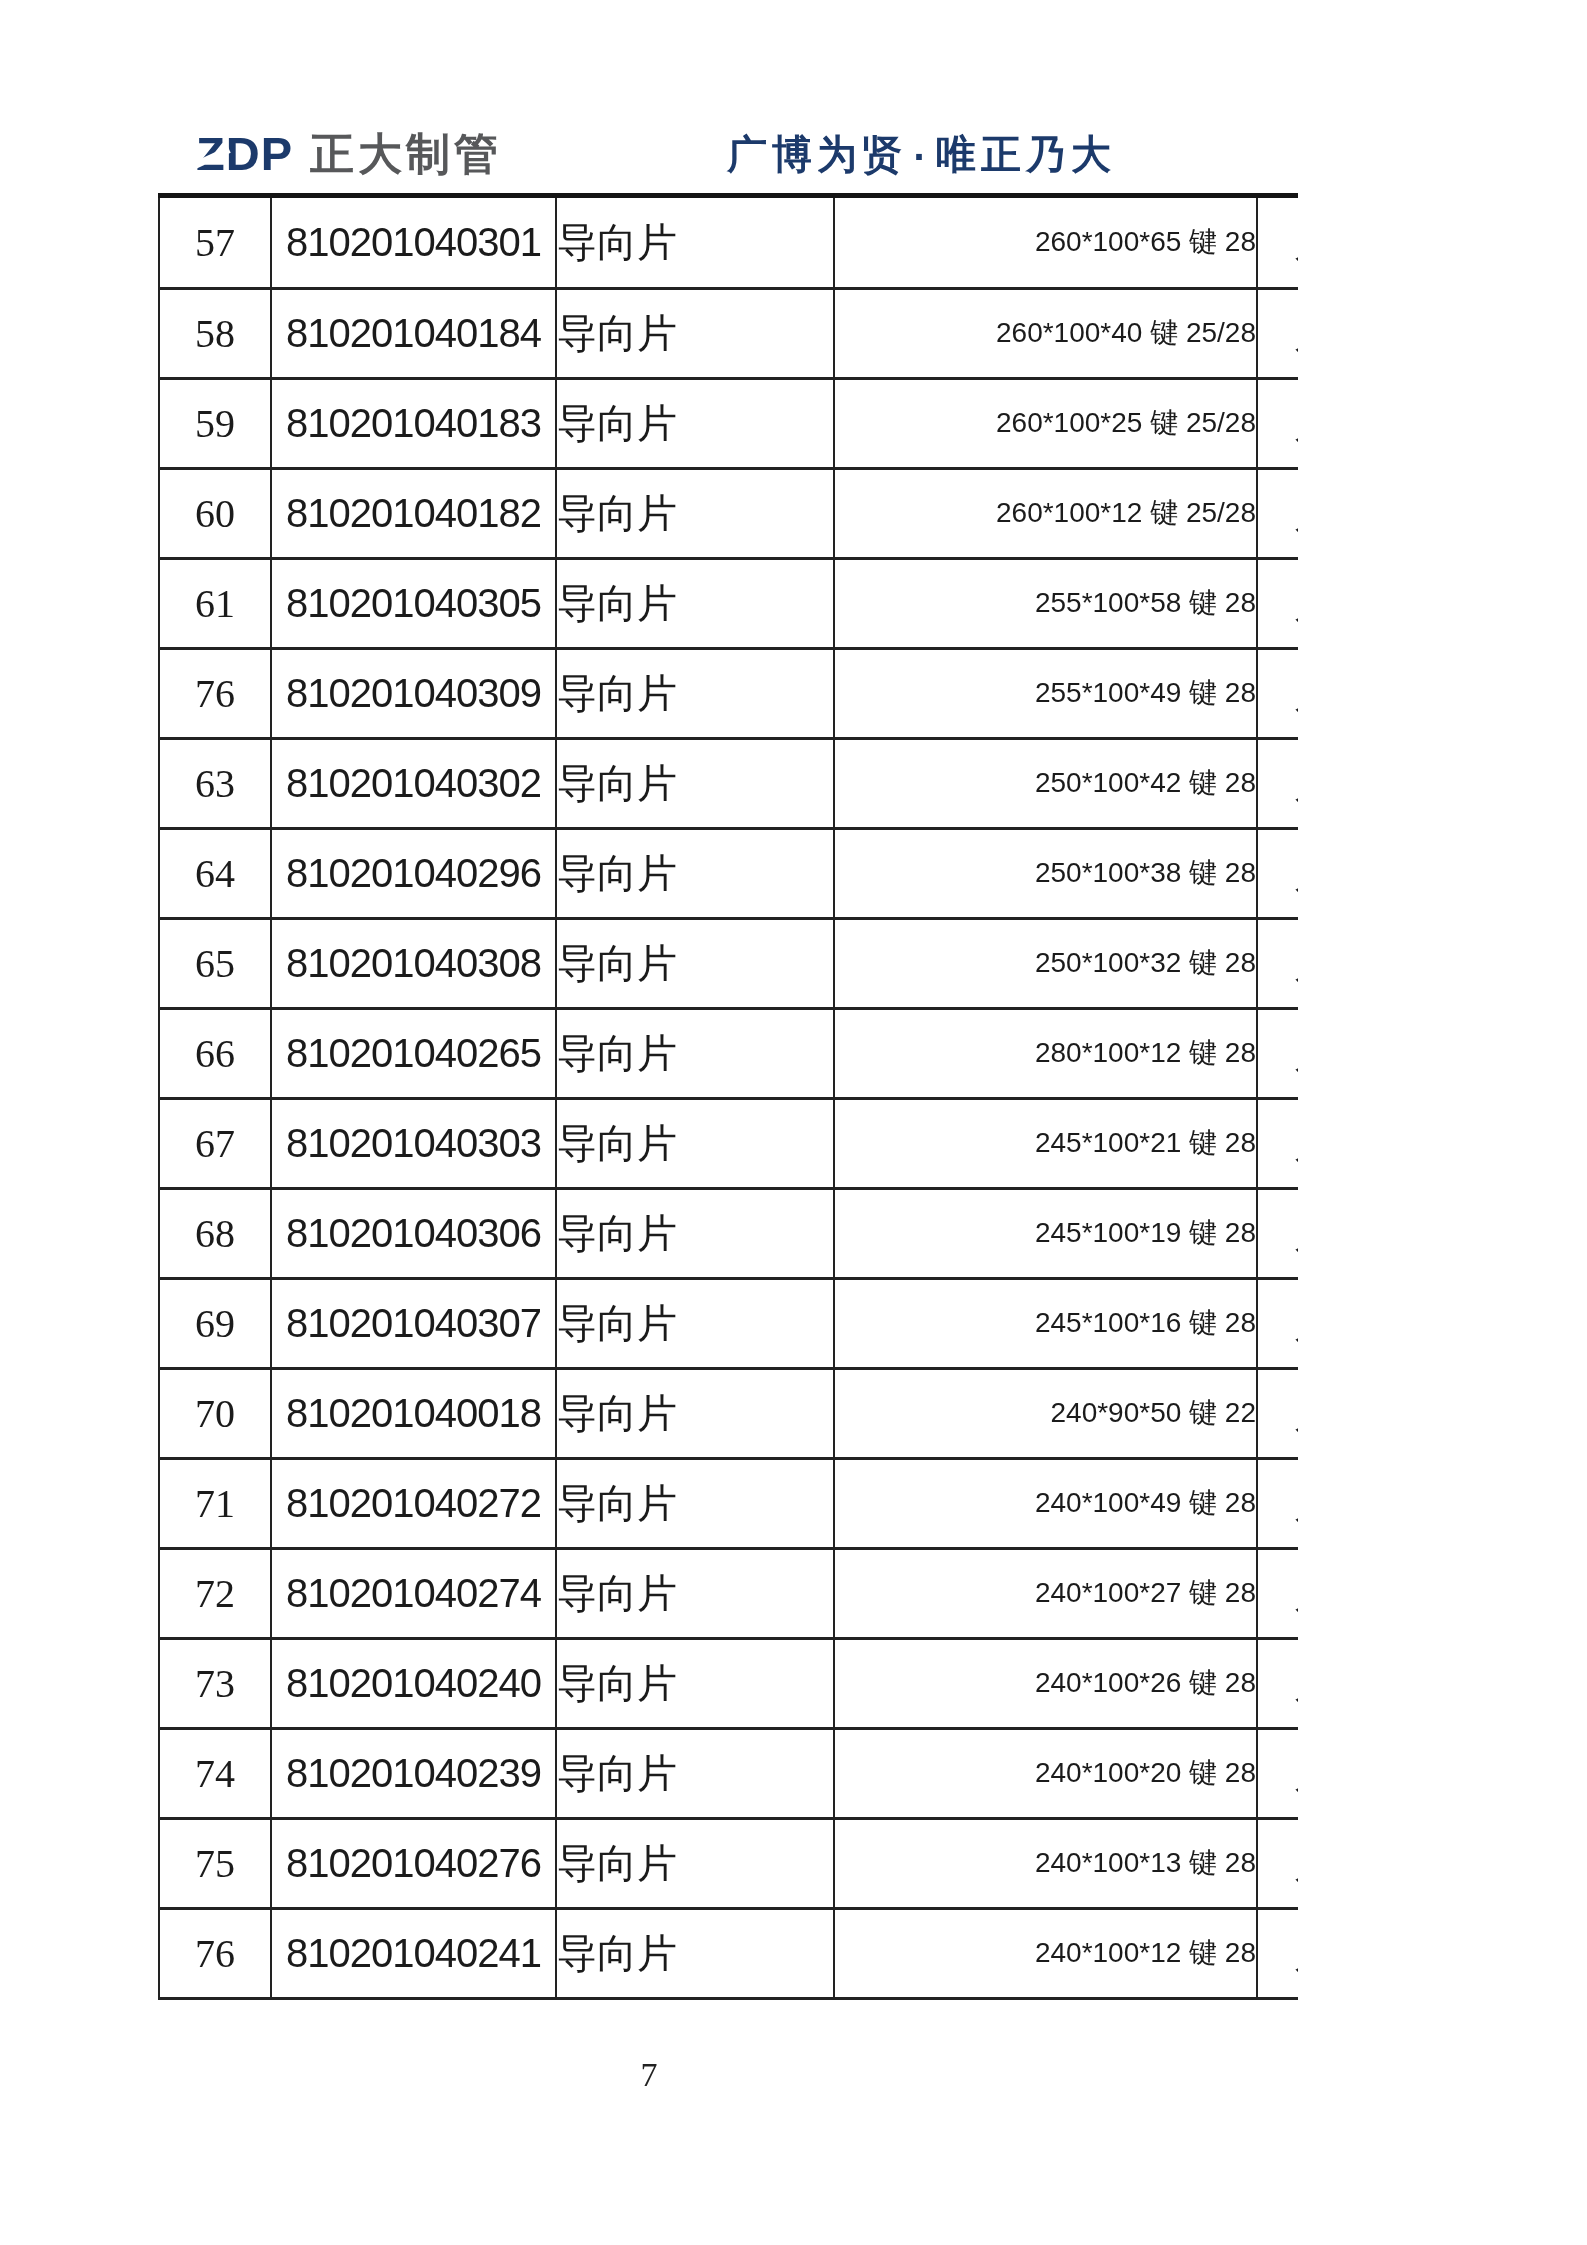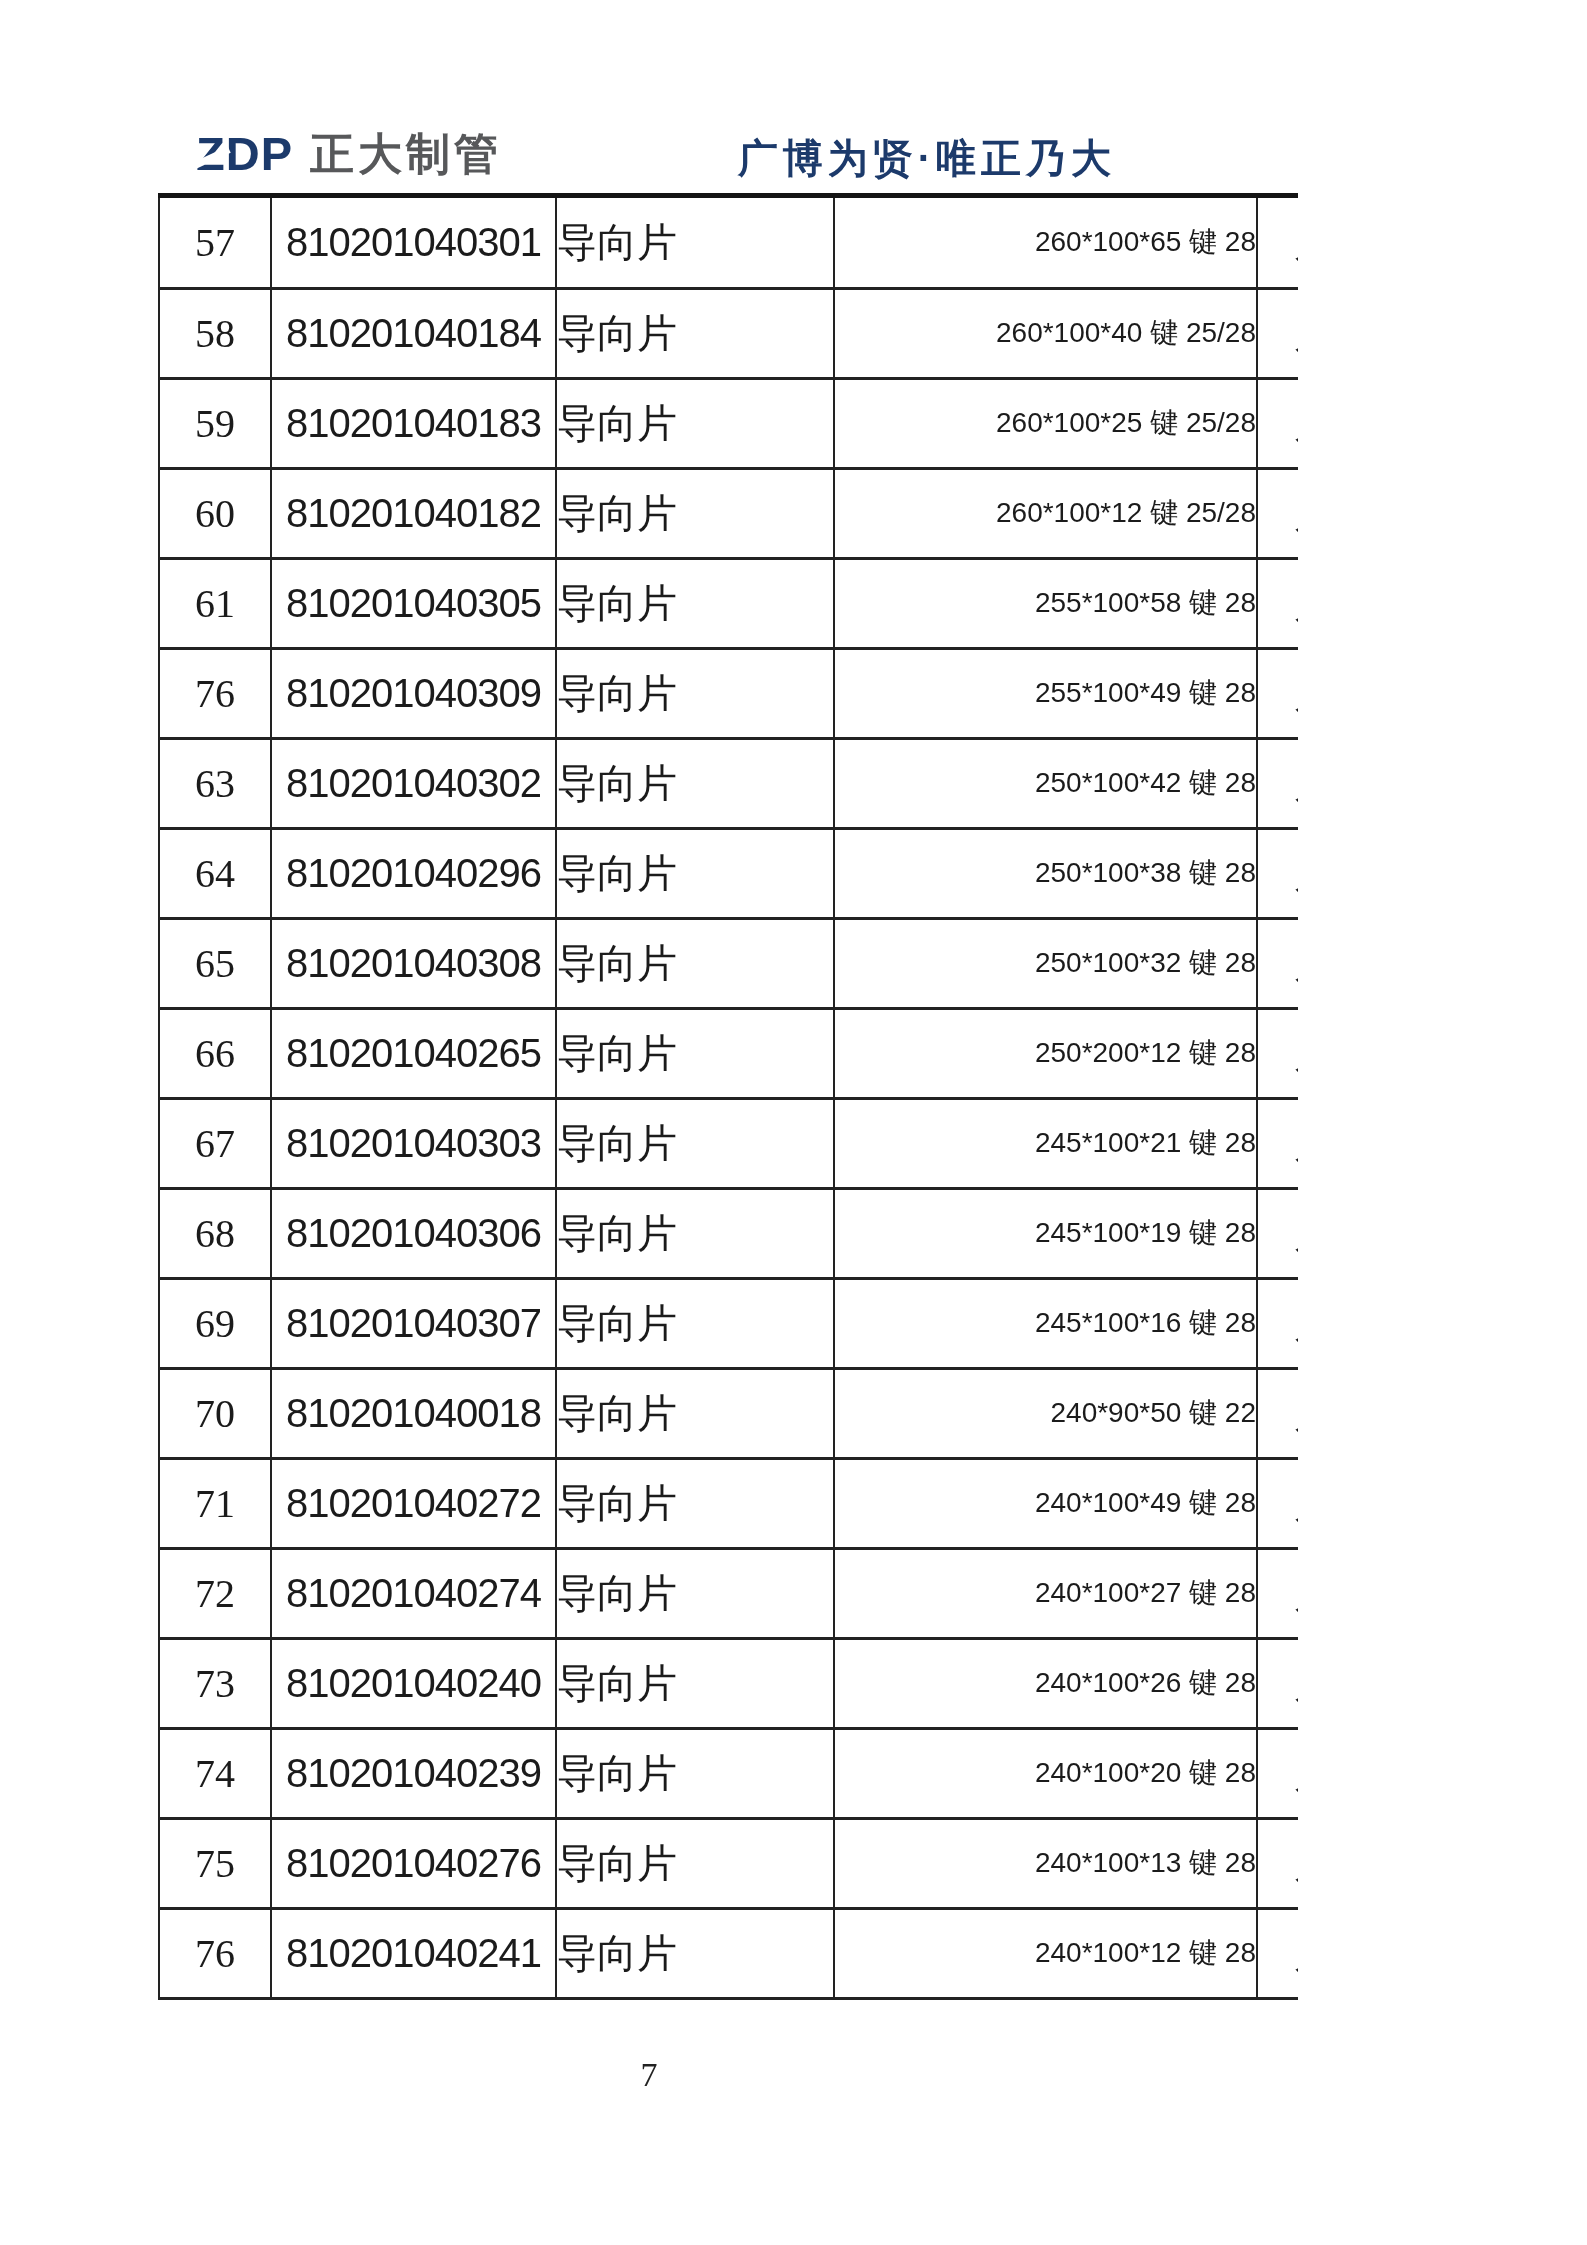--- a/index.html
+++ b/index.html
@@ -18,21 +18,21 @@
   .logo-zdp::after {
     content:""; position:absolute; left:-3px; top:24px; width:38px; height:7px;
     background:#ffffff; transform:rotate(-25deg);
   }
   .logo-cn {
     font-family:"Liberation Sans", sans-serif; font-weight:700; font-size:44px;
     line-height:1; color:#57585a; letter-spacing:4px;
   }
   .slogan {
     position:absolute; top:138px; right:182px;
-    font-family:Liberation Sans, sans-serif; font-weight:600; font-size:40px;
+    font-family:Liberation Mono, monospace; font-weight:600; font-size:40px;
     line-height:1; color:#1c3a6b; letter-spacing:5px; white-space:nowrap;
   }
   .header-rule {
     position:absolute; left:158px; top:193px; width:1279px; height:5px; background:#141414;
   }
 
   
   .parts-table {
     position:absolute; left:158px; top:198px; width:1405px;
     border-collapse:collapse; table-layout:fixed; color:#1b1b1b;
@@ -159,21 +159,21 @@
       <td class="c-name">导向片</td>
       <td class="c-spec">250*100*32 键 28</td>
       <td class="c-unit">片</td>
       <td class="c-note"></td>
     </tr>
 
     <tr>
       <td class="c-no">66</td>
       <td class="c-code">810201040265</td>
       <td class="c-name">导向片</td>
-      <td class="c-spec">250*200*12 键 28</td>
+      <td class="c-spec">280*100*12 键 28</td>
       <td class="c-unit">片</td>
       <td class="c-note"></td>
     </tr>
 
     <tr>
       <td class="c-no">67</td>
       <td class="c-code">810201040303</td>
       <td class="c-name">导向片</td>
       <td class="c-spec">245*100*21 键 28</td>
       <td class="c-unit">片</td>

